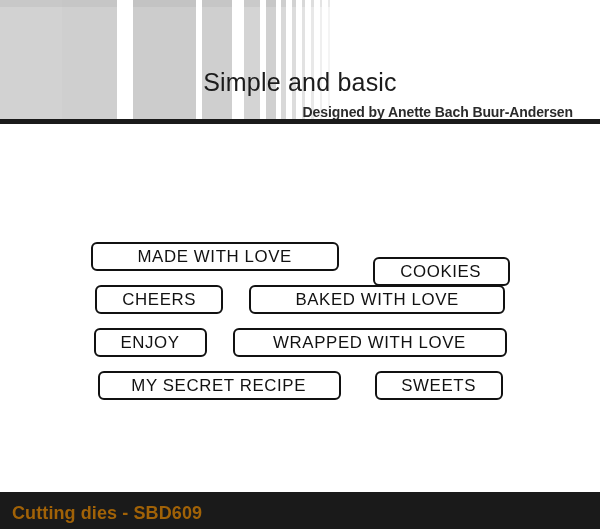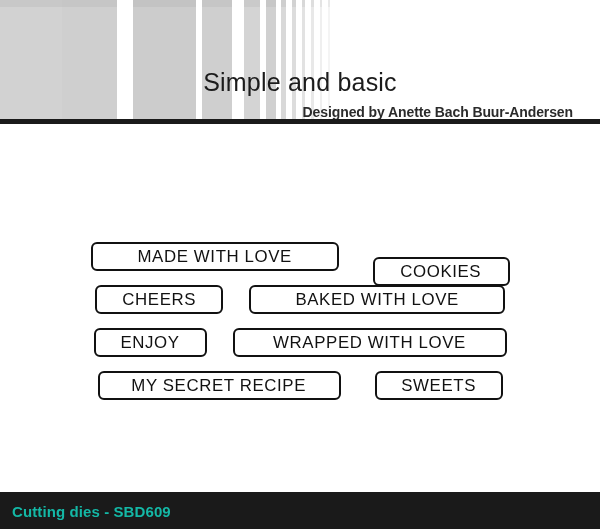--- a/index.html
+++ b/index.html
@@ -118,24 +118,24 @@
     top: 492px;
     width: 600px;
     height: 37px;
     background: #1a1a1a;
   }
   #footer-label {
     position: absolute;
     left: 12px;
     top: 11px;
     font-family: "Liberation Sans", sans-serif;
-    font-size: 15px;
+    font-size: 18px;
     font-weight: 700;
     letter-spacing: 0.1px;
-    color: #14b8a6;
+    color: #a16207;
   }
 </style>
 </head>
 <body>
 
 <div id="header">
   <div id="stripes">
       <div class="stripe" style="left: 0px; width: 62px; background: rgb(210, 210, 210);"></div>
       <div class="stripe-cap" style="left: 0px; width: 62px;"></div>
       <div class="stripe" style="left: 62px; width: 55px; background: rgb(207, 207, 207);"></div>

